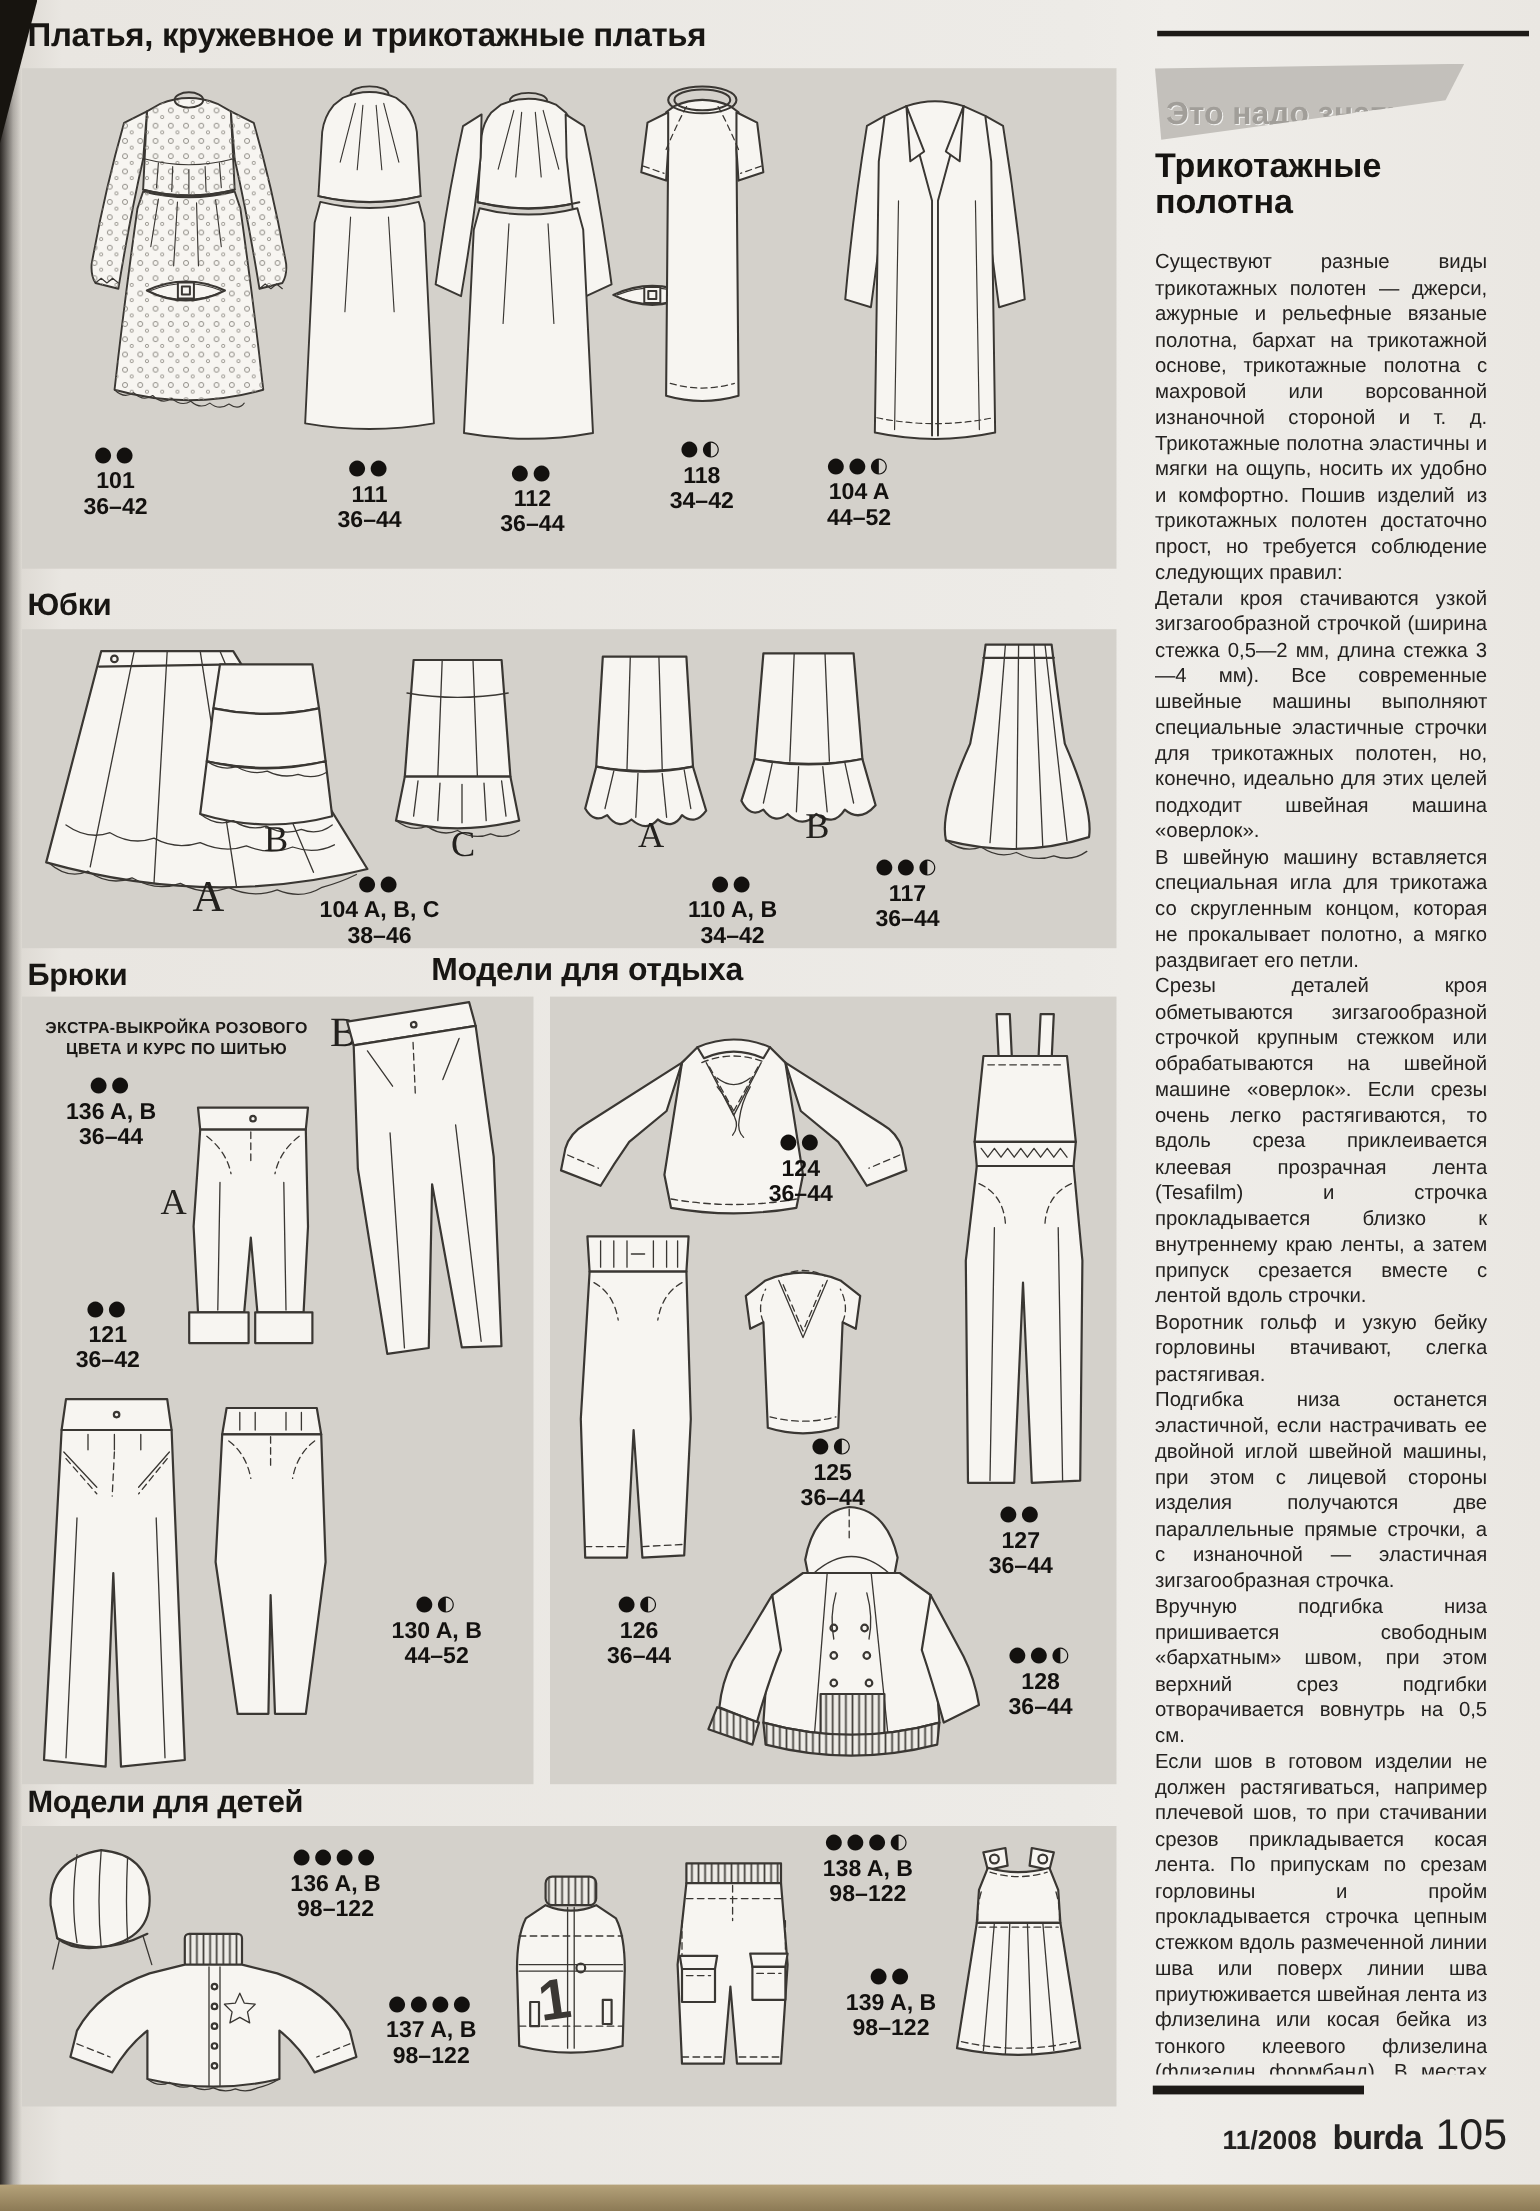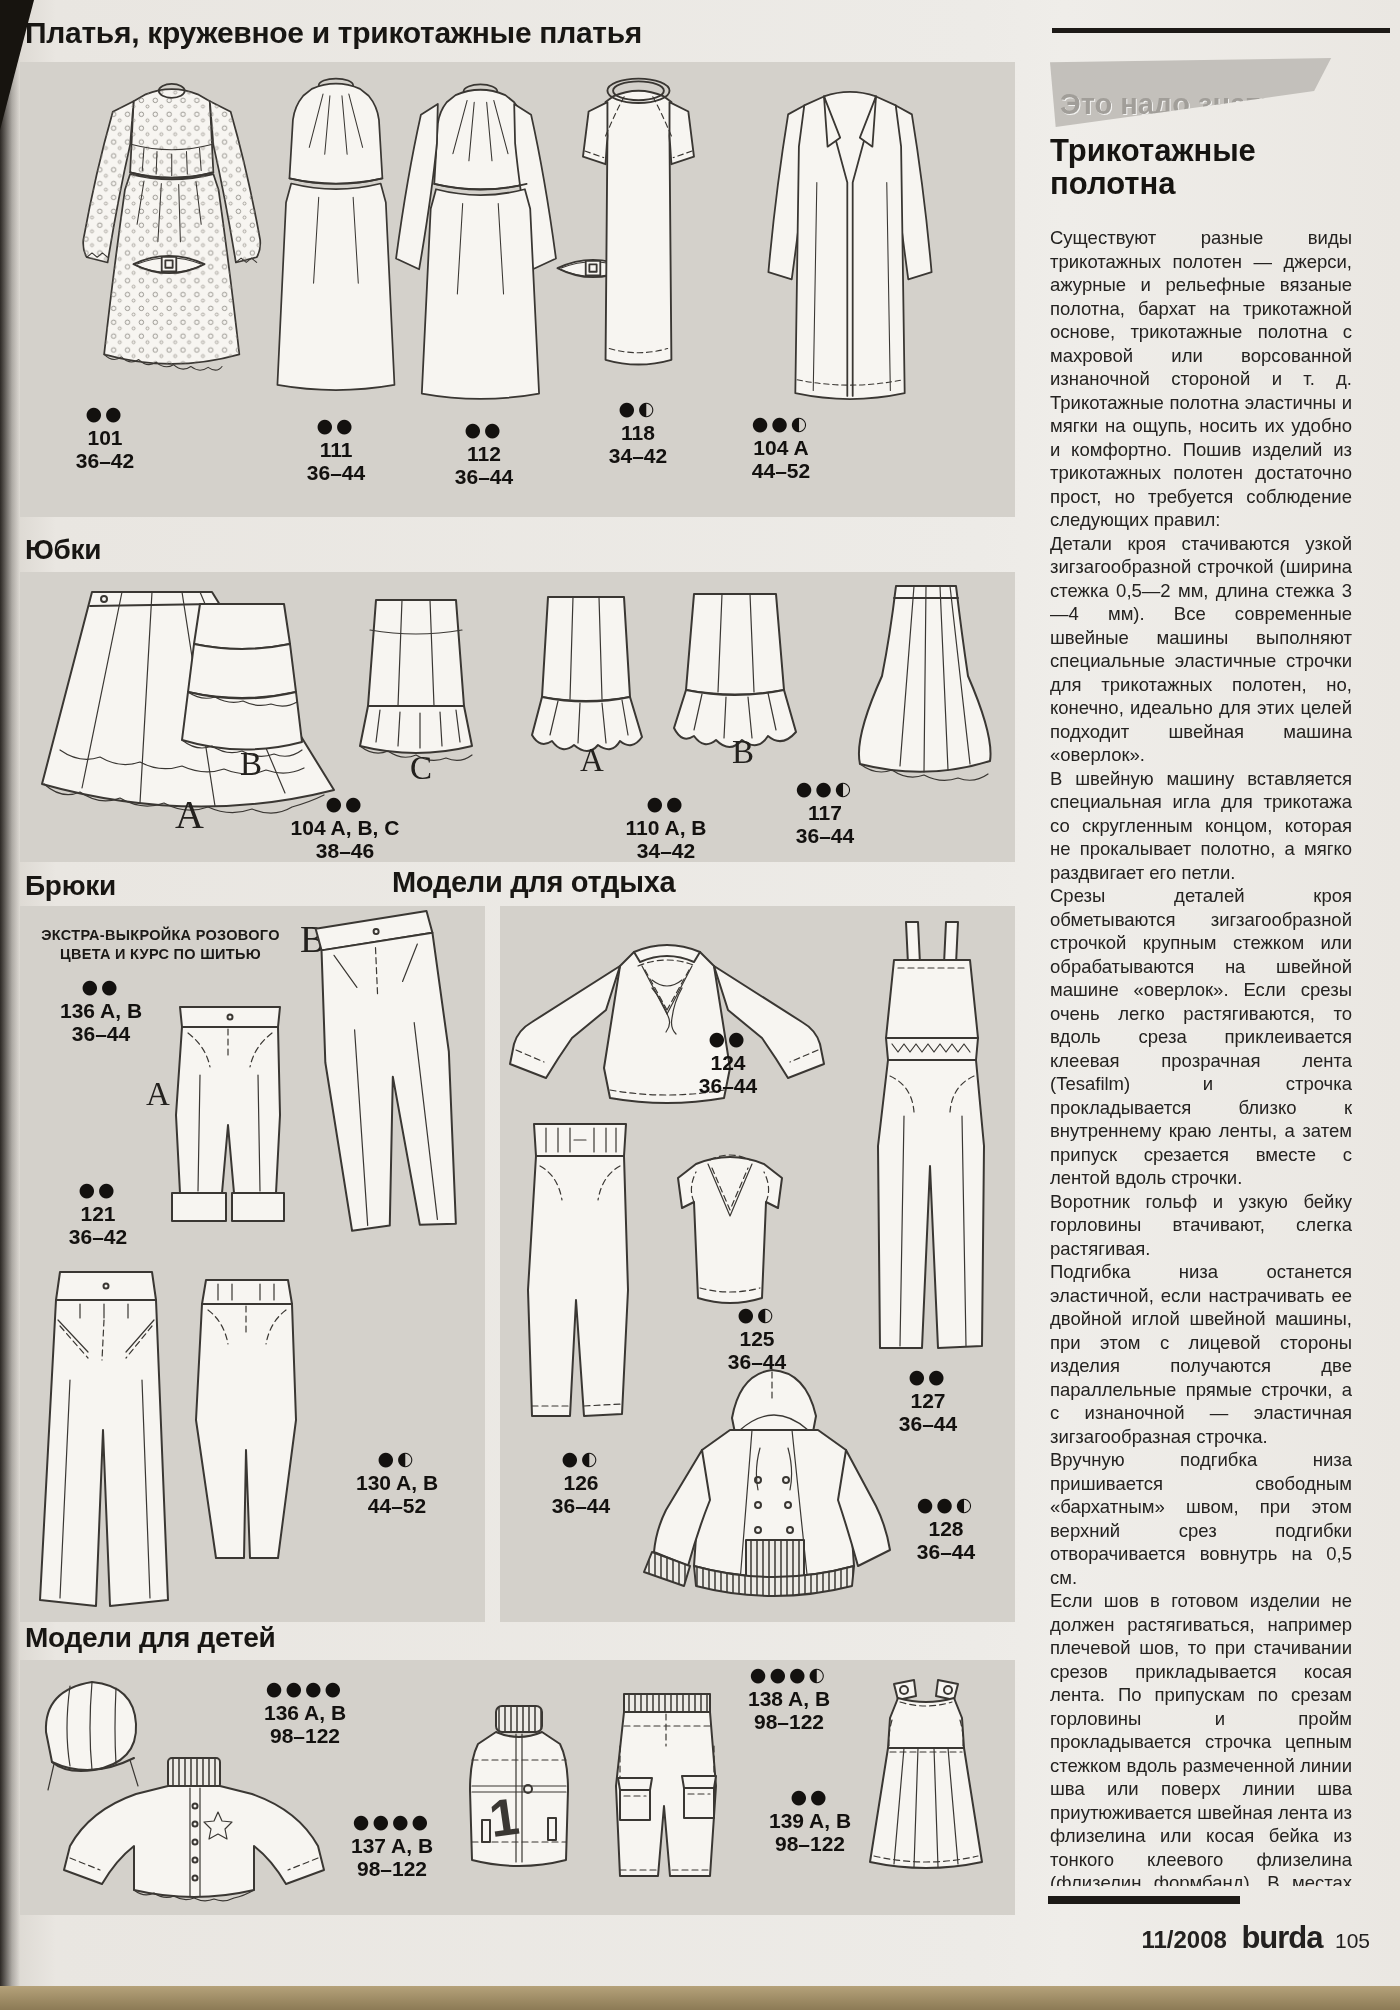--- a/index.html
+++ b/index.html
@@ -33,21 +33,21 @@
   .banner span{display:block;padding:6px 0 0 10px;font-size:29px;font-weight:700;color:#a19e99;
         text-shadow:1px 1px 0 rgba(255,255,255,.8);white-space:nowrap;margin-top:24px;}
   .art-title{position:absolute;left:1050px;top:134px;width:280px;font-size:31px;line-height:33px;font-weight:700;color:#161411;}
   .article{position:absolute;left:1050px;top:226px;width:302px;height:1660px;overflow:hidden;
         font-size:18.5px;line-height:23.5px;text-align:justify;color:#242220;hyphens:auto;-webkit-hyphens:auto;}
   .article p{margin:0;}
   .foot-bar{position:absolute;left:1048px;top:1896px;width:192px;height:8px;background:#1d1a17;}
   .footer{position:absolute;left:1040px;top:1920px;width:330px;text-align:right;color:#232120;white-space:nowrap;}
   .footer .iss{font-size:24px;font-weight:600;vertical-align:baseline;}
   .footer .brand{font-size:31px;font-weight:900;letter-spacing:-1px;margin:0 8px 0 10px;text-align:right;}
-  .footer .pg{font-size:21px;font-weight:500;}
+  .footer .pg{font-size:39px;font-weight:500;}
 </style>
 </head>
 <body>
 
 <svg width="0" height="0" style="position:absolute" aria-hidden="true">
   <defs>
     <pattern id="ribp" width="6" height="10" patternUnits="userSpaceOnUse">
       <rect width="6" height="10" fill="#edebe6"></rect>
       <line x1="3" y1="0" x2="3" y2="10" stroke="#45423d" stroke-width="1.6"></line>
     </pattern>

